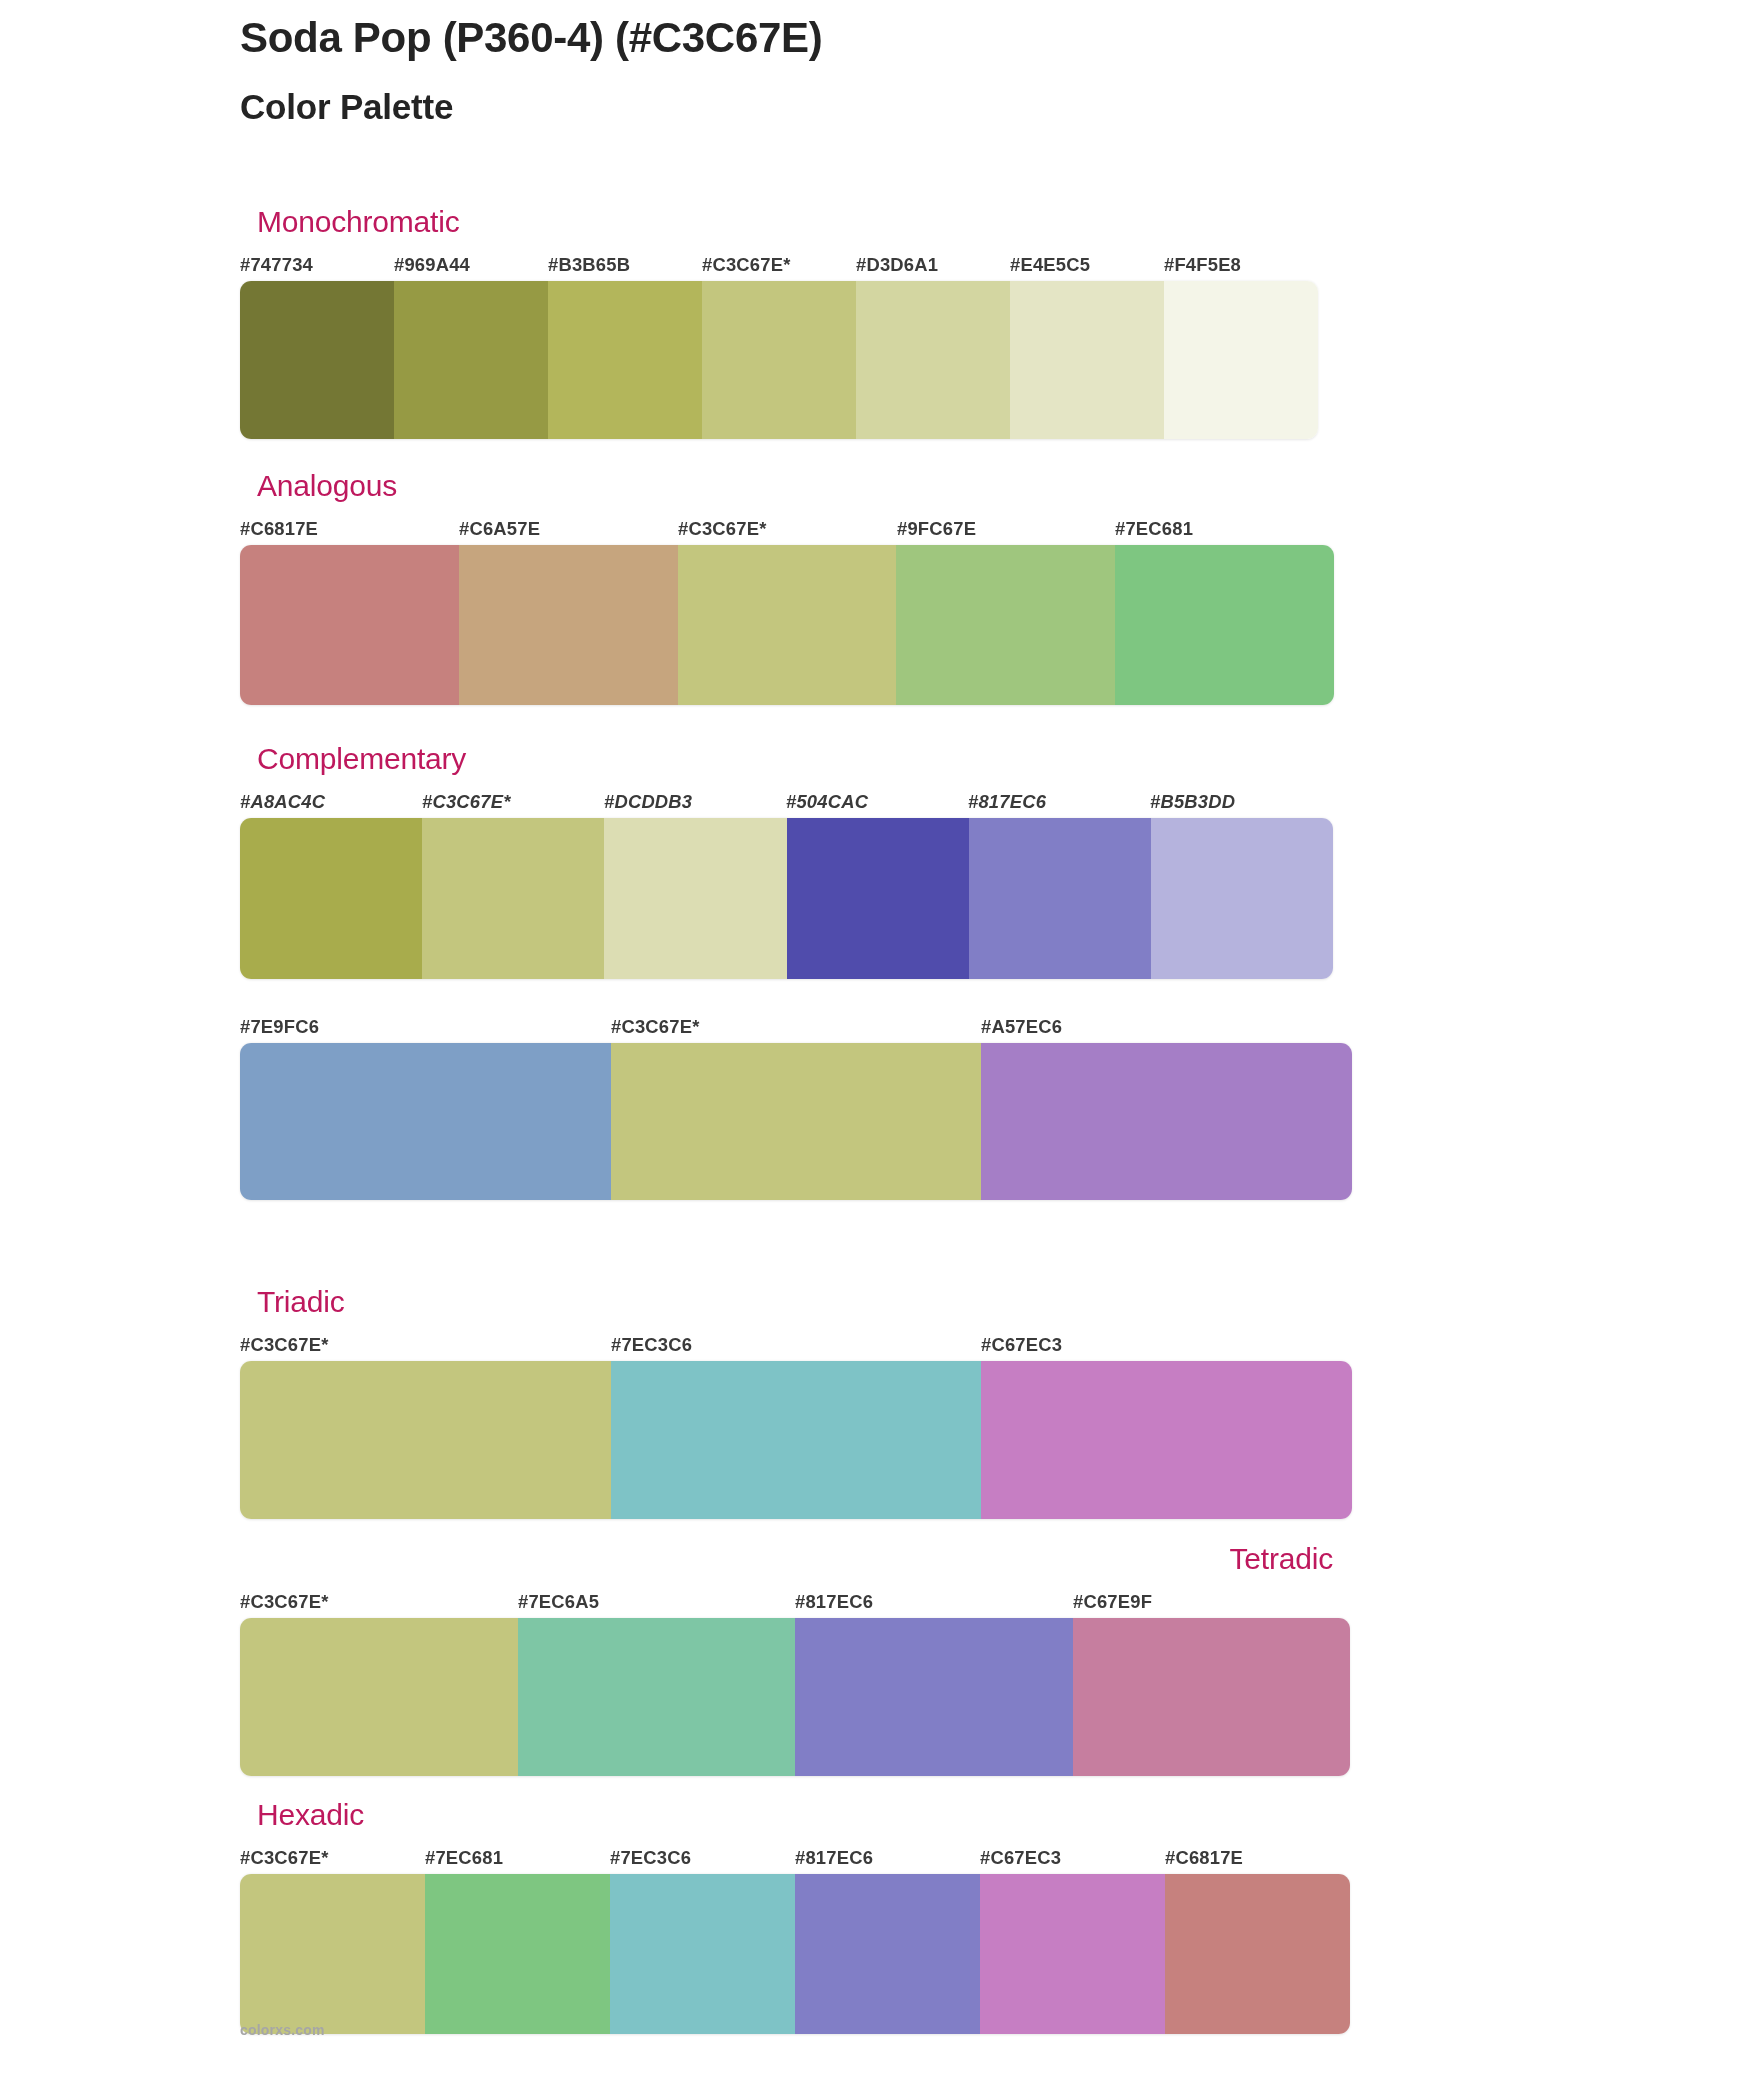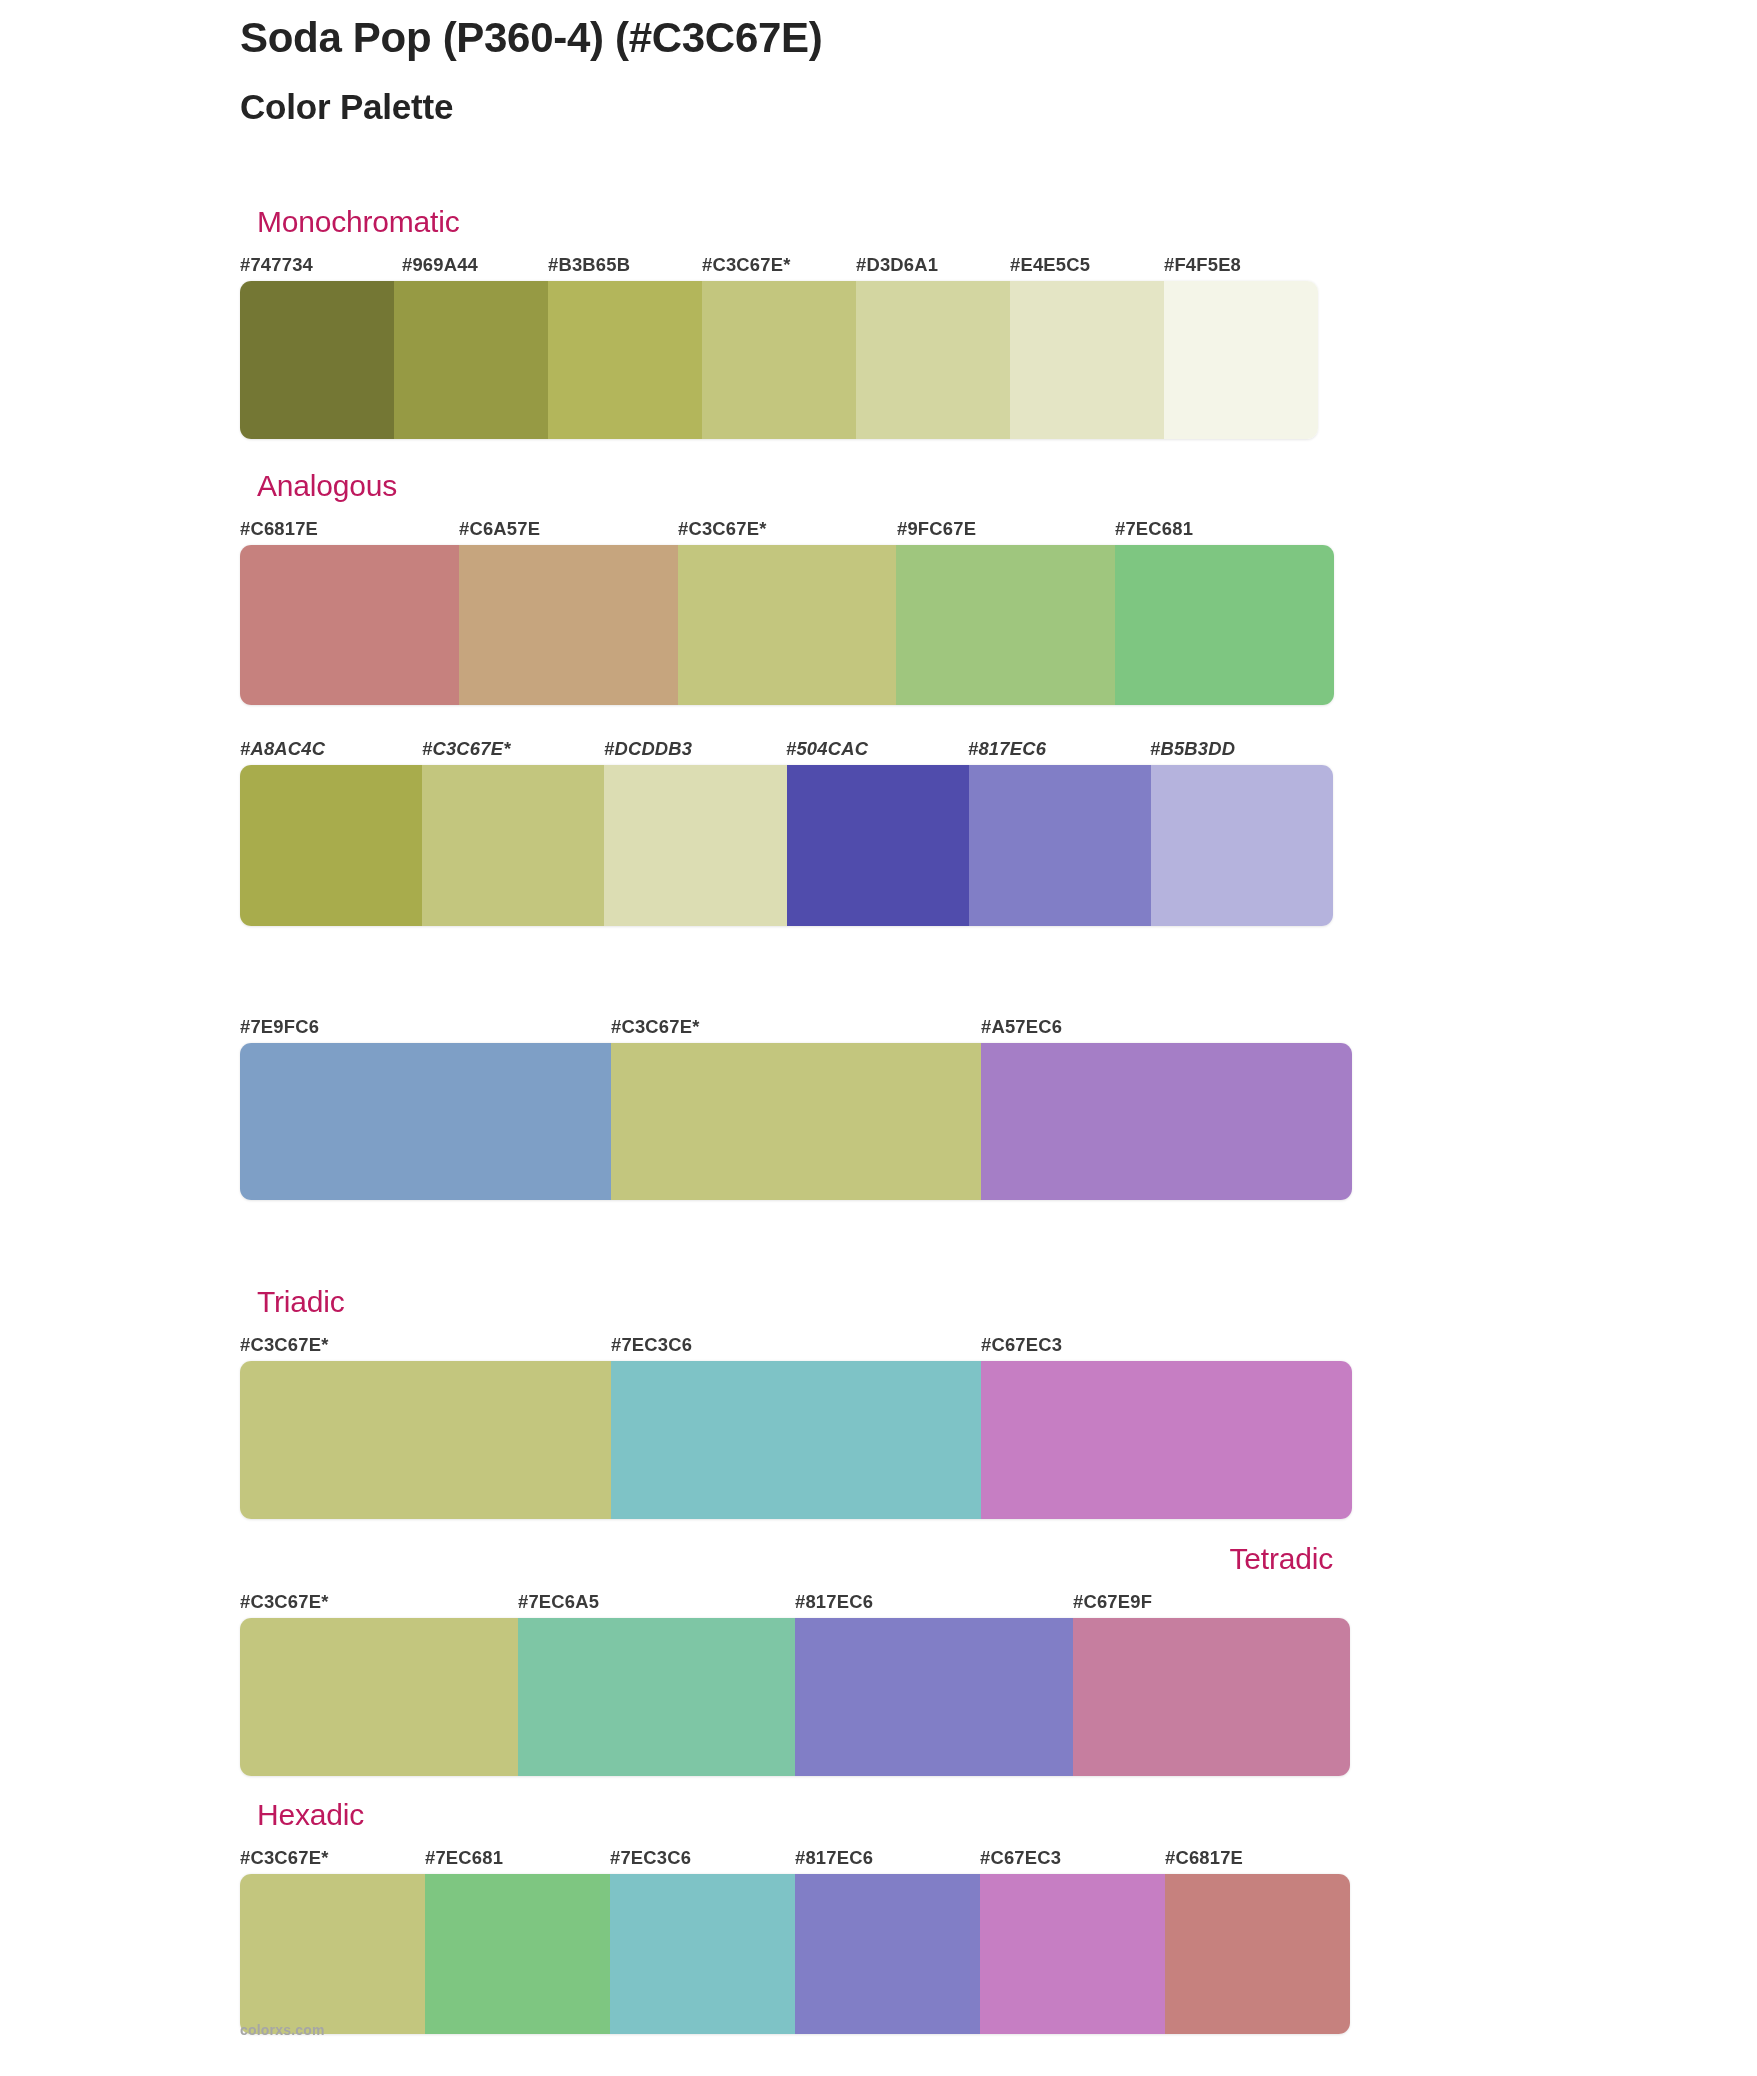--- a/index.html
+++ b/index.html
@@ -122,21 +122,21 @@
     <h1 class="title">Soda Pop (P360-4) (#C3C67E)</h1>
     <h2 class="subtitle">Color Palette</h2>
   </div>
 
   <div class="sections" id="sections-root">
       <div class="section" style="top: 190px;">
         <div class="section-heading">Monochromatic</div>
         <div class="swatch-row">
           <div class="labels" style="width: 1078px;">
             <span class="hex-label" style="left: 0px;">#747734</span>
-            <span class="hex-label" style="left: 154px; margin-left: 8px;">#969A44</span>
+            <span class="hex-label" style="left: 154px;">#969A44</span>
             <span class="hex-label" style="left: 308px;">#B3B65B</span>
             <span class="hex-label" style="left: 462px;">#C3C67E*</span>
             <span class="hex-label" style="left: 616px;">#D3D6A1</span>
             <span class="hex-label" style="left: 770px;">#E4E5C5</span>
             <span class="hex-label" style="left: 924px;">#F4F5E8</span>
           </div>
           <div class="bar" style="width: 1078px; height: 158px;">
             <div class="swatch" title="#747734" style="background: rgb(116, 119, 52);"></div>
             <div class="swatch" title="#969A44" style="background: rgb(150, 154, 68);"></div>
             <div class="swatch" title="#B3B65B" style="background: rgb(179, 182, 91);"></div>
@@ -160,20 +160,21 @@
           <div class="bar" style="width: 1094px; height: 160px;">
             <div class="swatch" title="#C6817E" style="background: rgb(198, 129, 126);"></div>
             <div class="swatch" title="#C6A57E" style="background: rgb(198, 165, 126);"></div>
             <div class="swatch" title="#C3C67E*" style="background: rgb(195, 198, 126);"></div>
             <div class="swatch" title="#9FC67E" style="background: rgb(159, 198, 126);"></div>
             <div class="swatch" title="#7EC681" style="background: rgb(126, 198, 129);"></div>
           </div>
         </div>
       </div>
       <div class="section" style="top: 727px;">
+        <div class="section-heading">Complementary</div>
         <div class="swatch-row">
           <div class="labels" style="width: 1093px; font-style: italic;">
             <span class="hex-label" style="left: 0px;">#A8AC4C</span>
             <span class="hex-label" style="left: 182px;">#C3C67E*</span>
             <span class="hex-label" style="left: 364px;">#DCDDB3</span>
             <span class="hex-label" style="left: 546px;">#504CAC</span>
             <span class="hex-label" style="left: 728px;">#817EC6</span>
             <span class="hex-label" style="left: 910px;">#B5B3DD</span>
           </div>
           <div class="bar" style="width: 1093px; height: 161px;">

